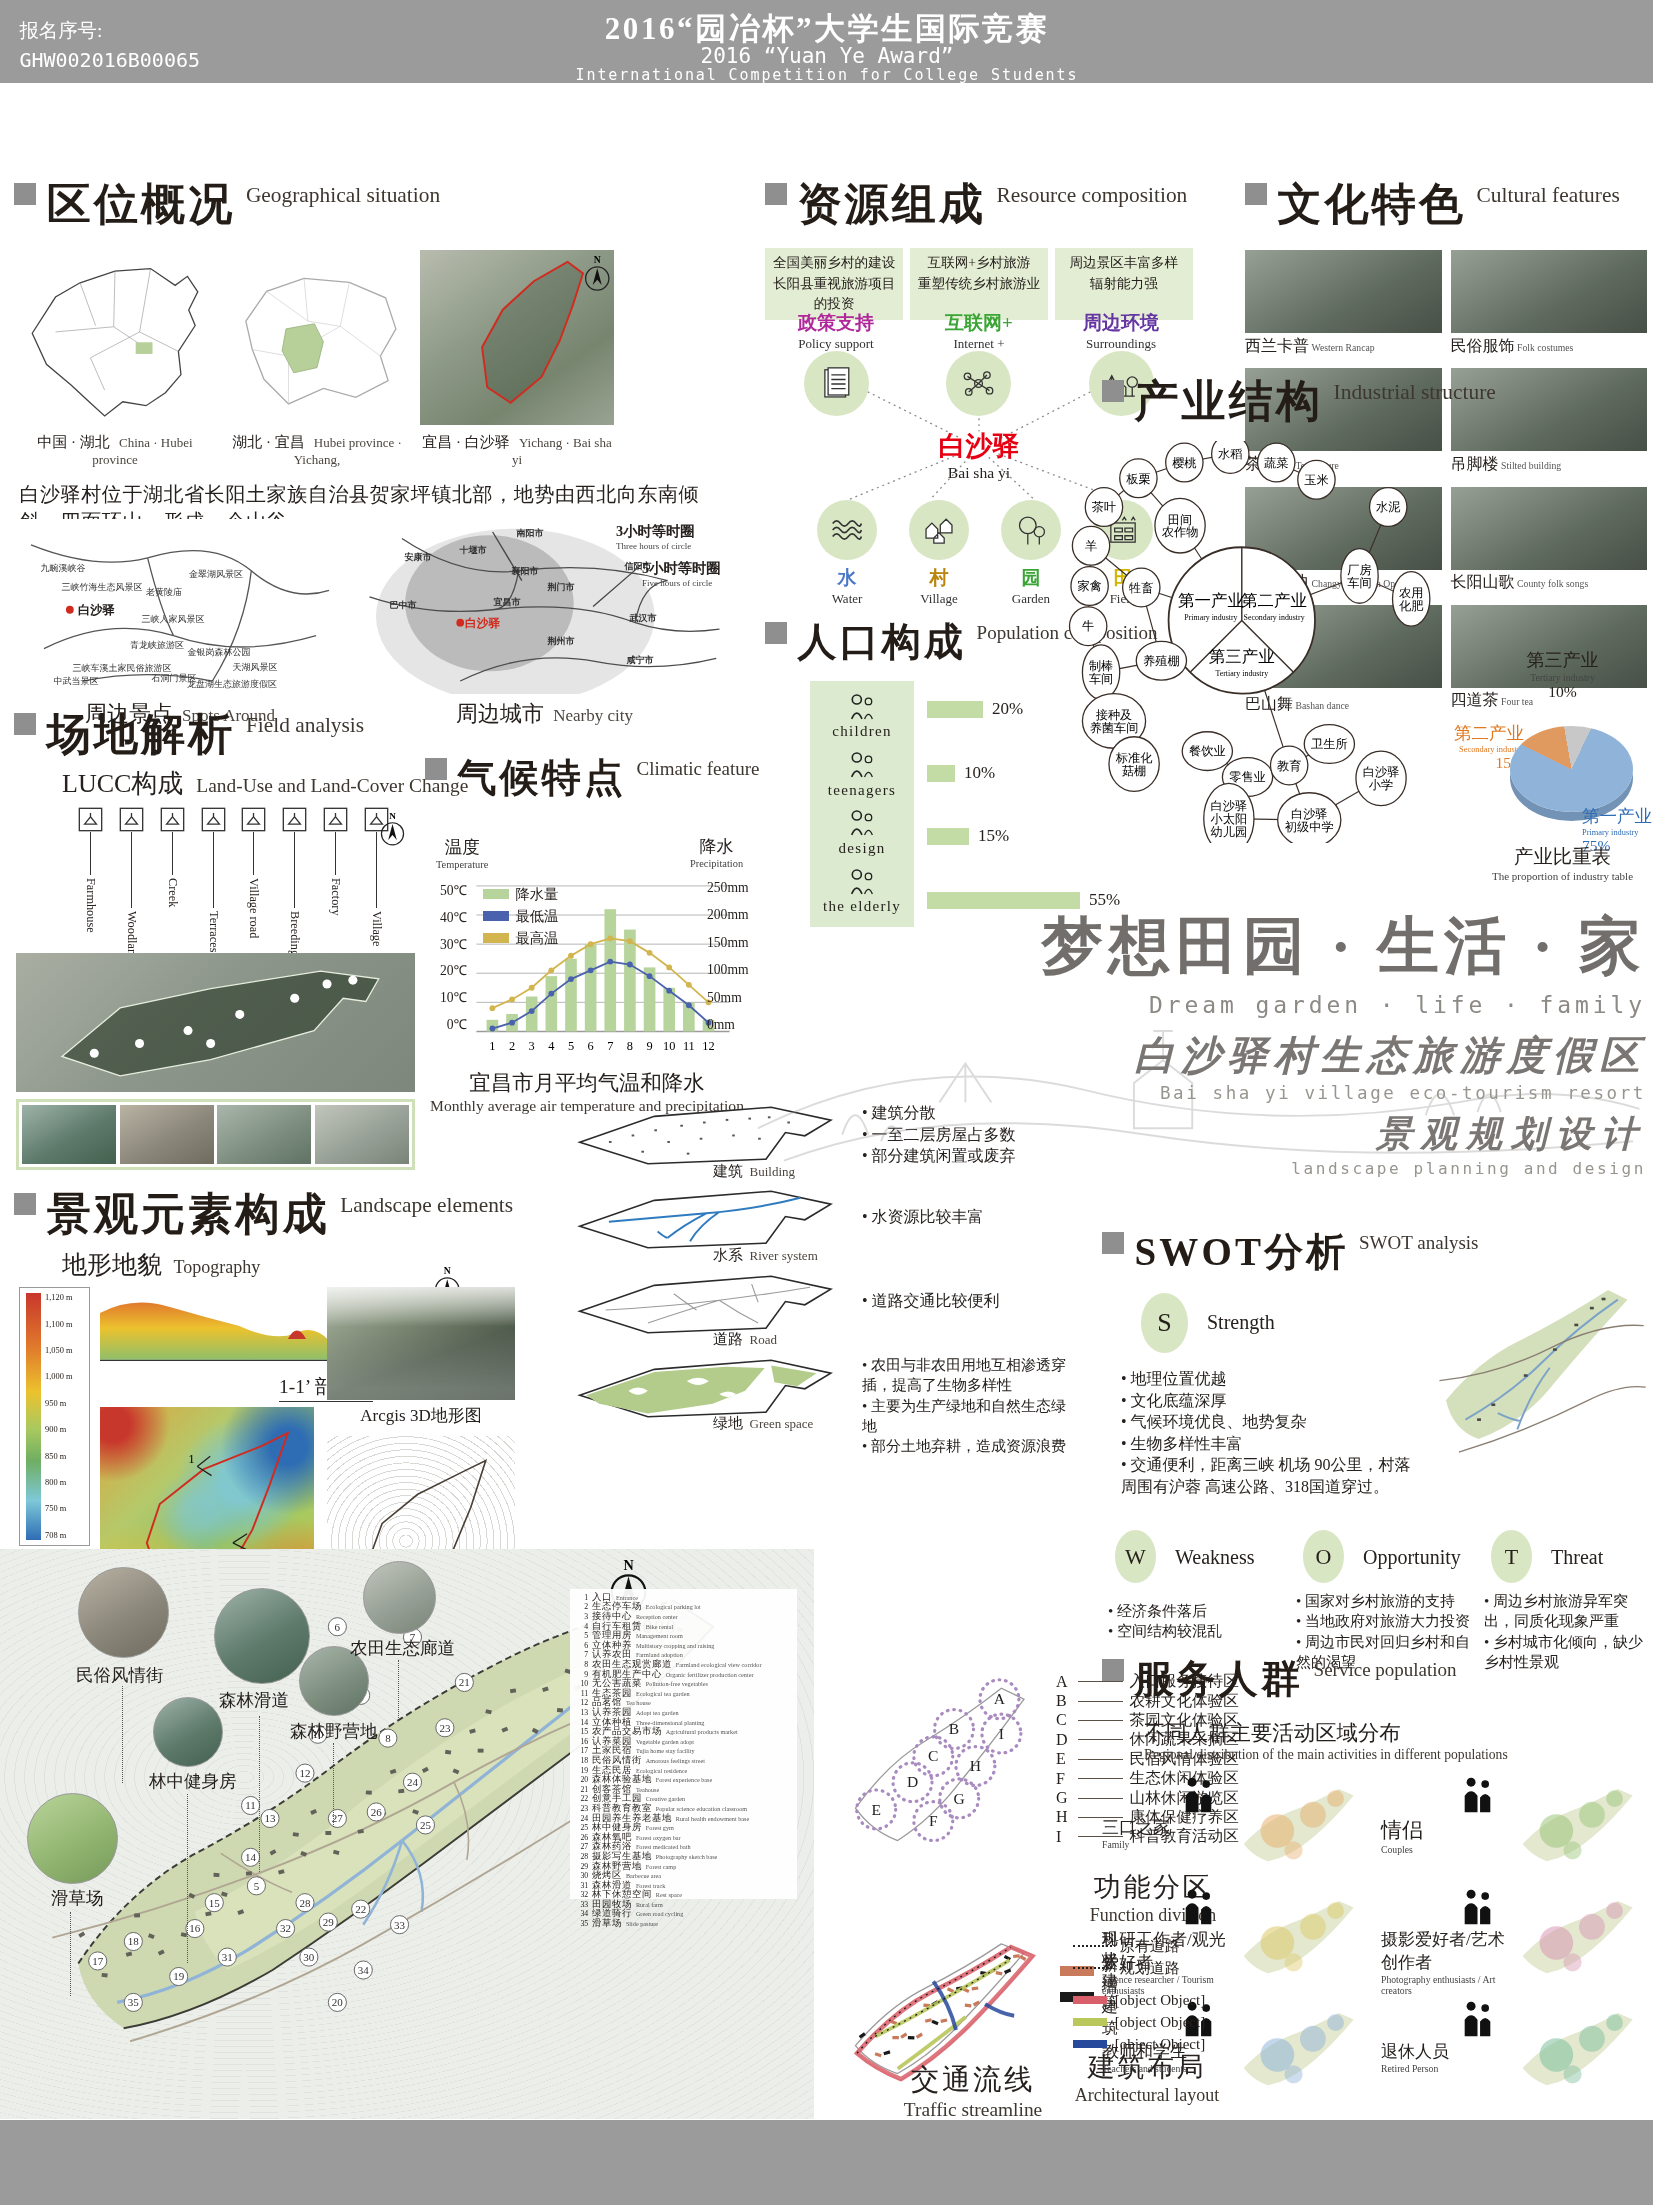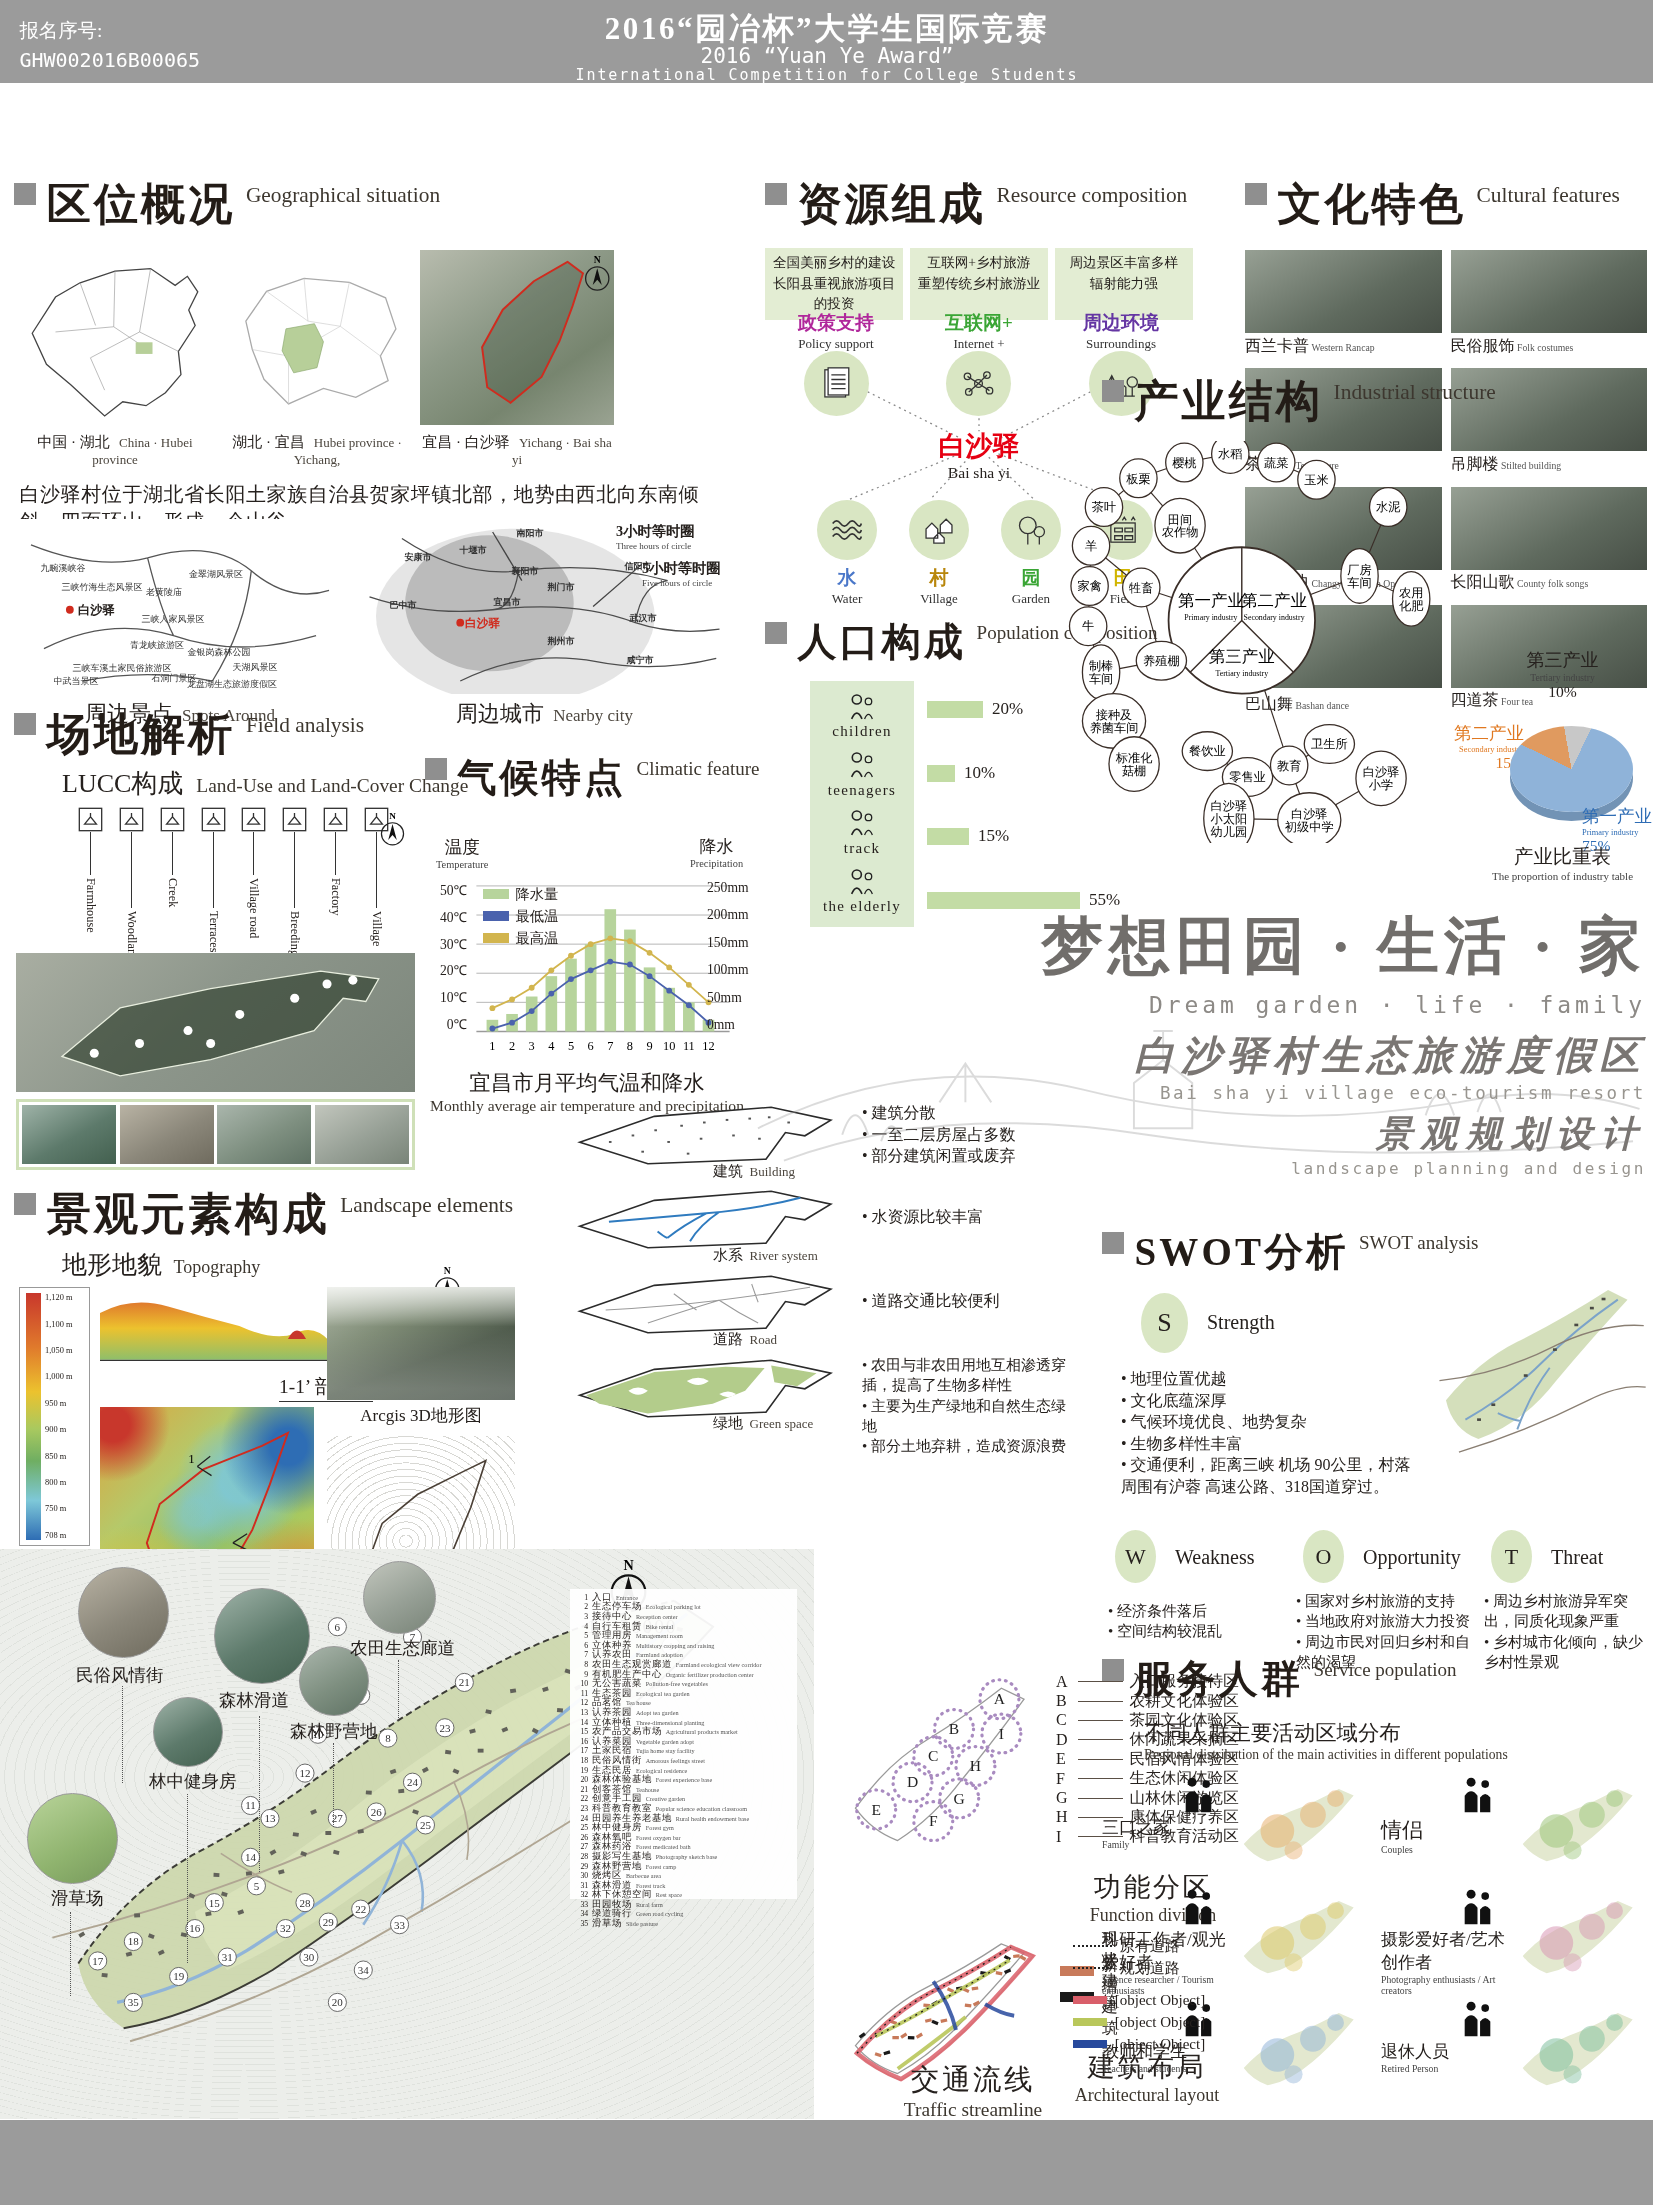--- a/index.html
+++ b/index.html
@@ -371,21 +371,21 @@
       <div class="lab">teenagers</div>
     </div>
 
     <div class="pop-cell">
       <svg width="34" height="28.5" viewBox="0 0 52 44">
         <circle cx="18" cy="10" r="7" fill="none" stroke="#222" stroke-width="2.5"></circle>
         <path d="M10,40 q8,-18 16,0" fill="none" stroke="#222" stroke-width="2.5"></path>
         <circle cx="36" cy="13" r="5" fill="none" stroke="#222" stroke-width="2"></circle>
         <path d="M30,40 q6,-14 12,0" fill="none" stroke="#222" stroke-width="2"></path>
       </svg>
-      <div class="lab">track</div>
+      <div class="lab">design</div>
     </div>
 
     <div class="pop-cell">
       <svg width="34" height="28.5" viewBox="0 0 52 44">
         <circle cx="18" cy="10" r="7" fill="none" stroke="#222" stroke-width="2.5"></circle>
         <path d="M10,40 q8,-18 16,0" fill="none" stroke="#222" stroke-width="2.5"></path>
         <circle cx="36" cy="13" r="5" fill="none" stroke="#222" stroke-width="2"></circle>
         <path d="M30,40 q6,-14 12,0" fill="none" stroke="#222" stroke-width="2"></path>
       </svg>
       <div class="lab">the elderly</div>

